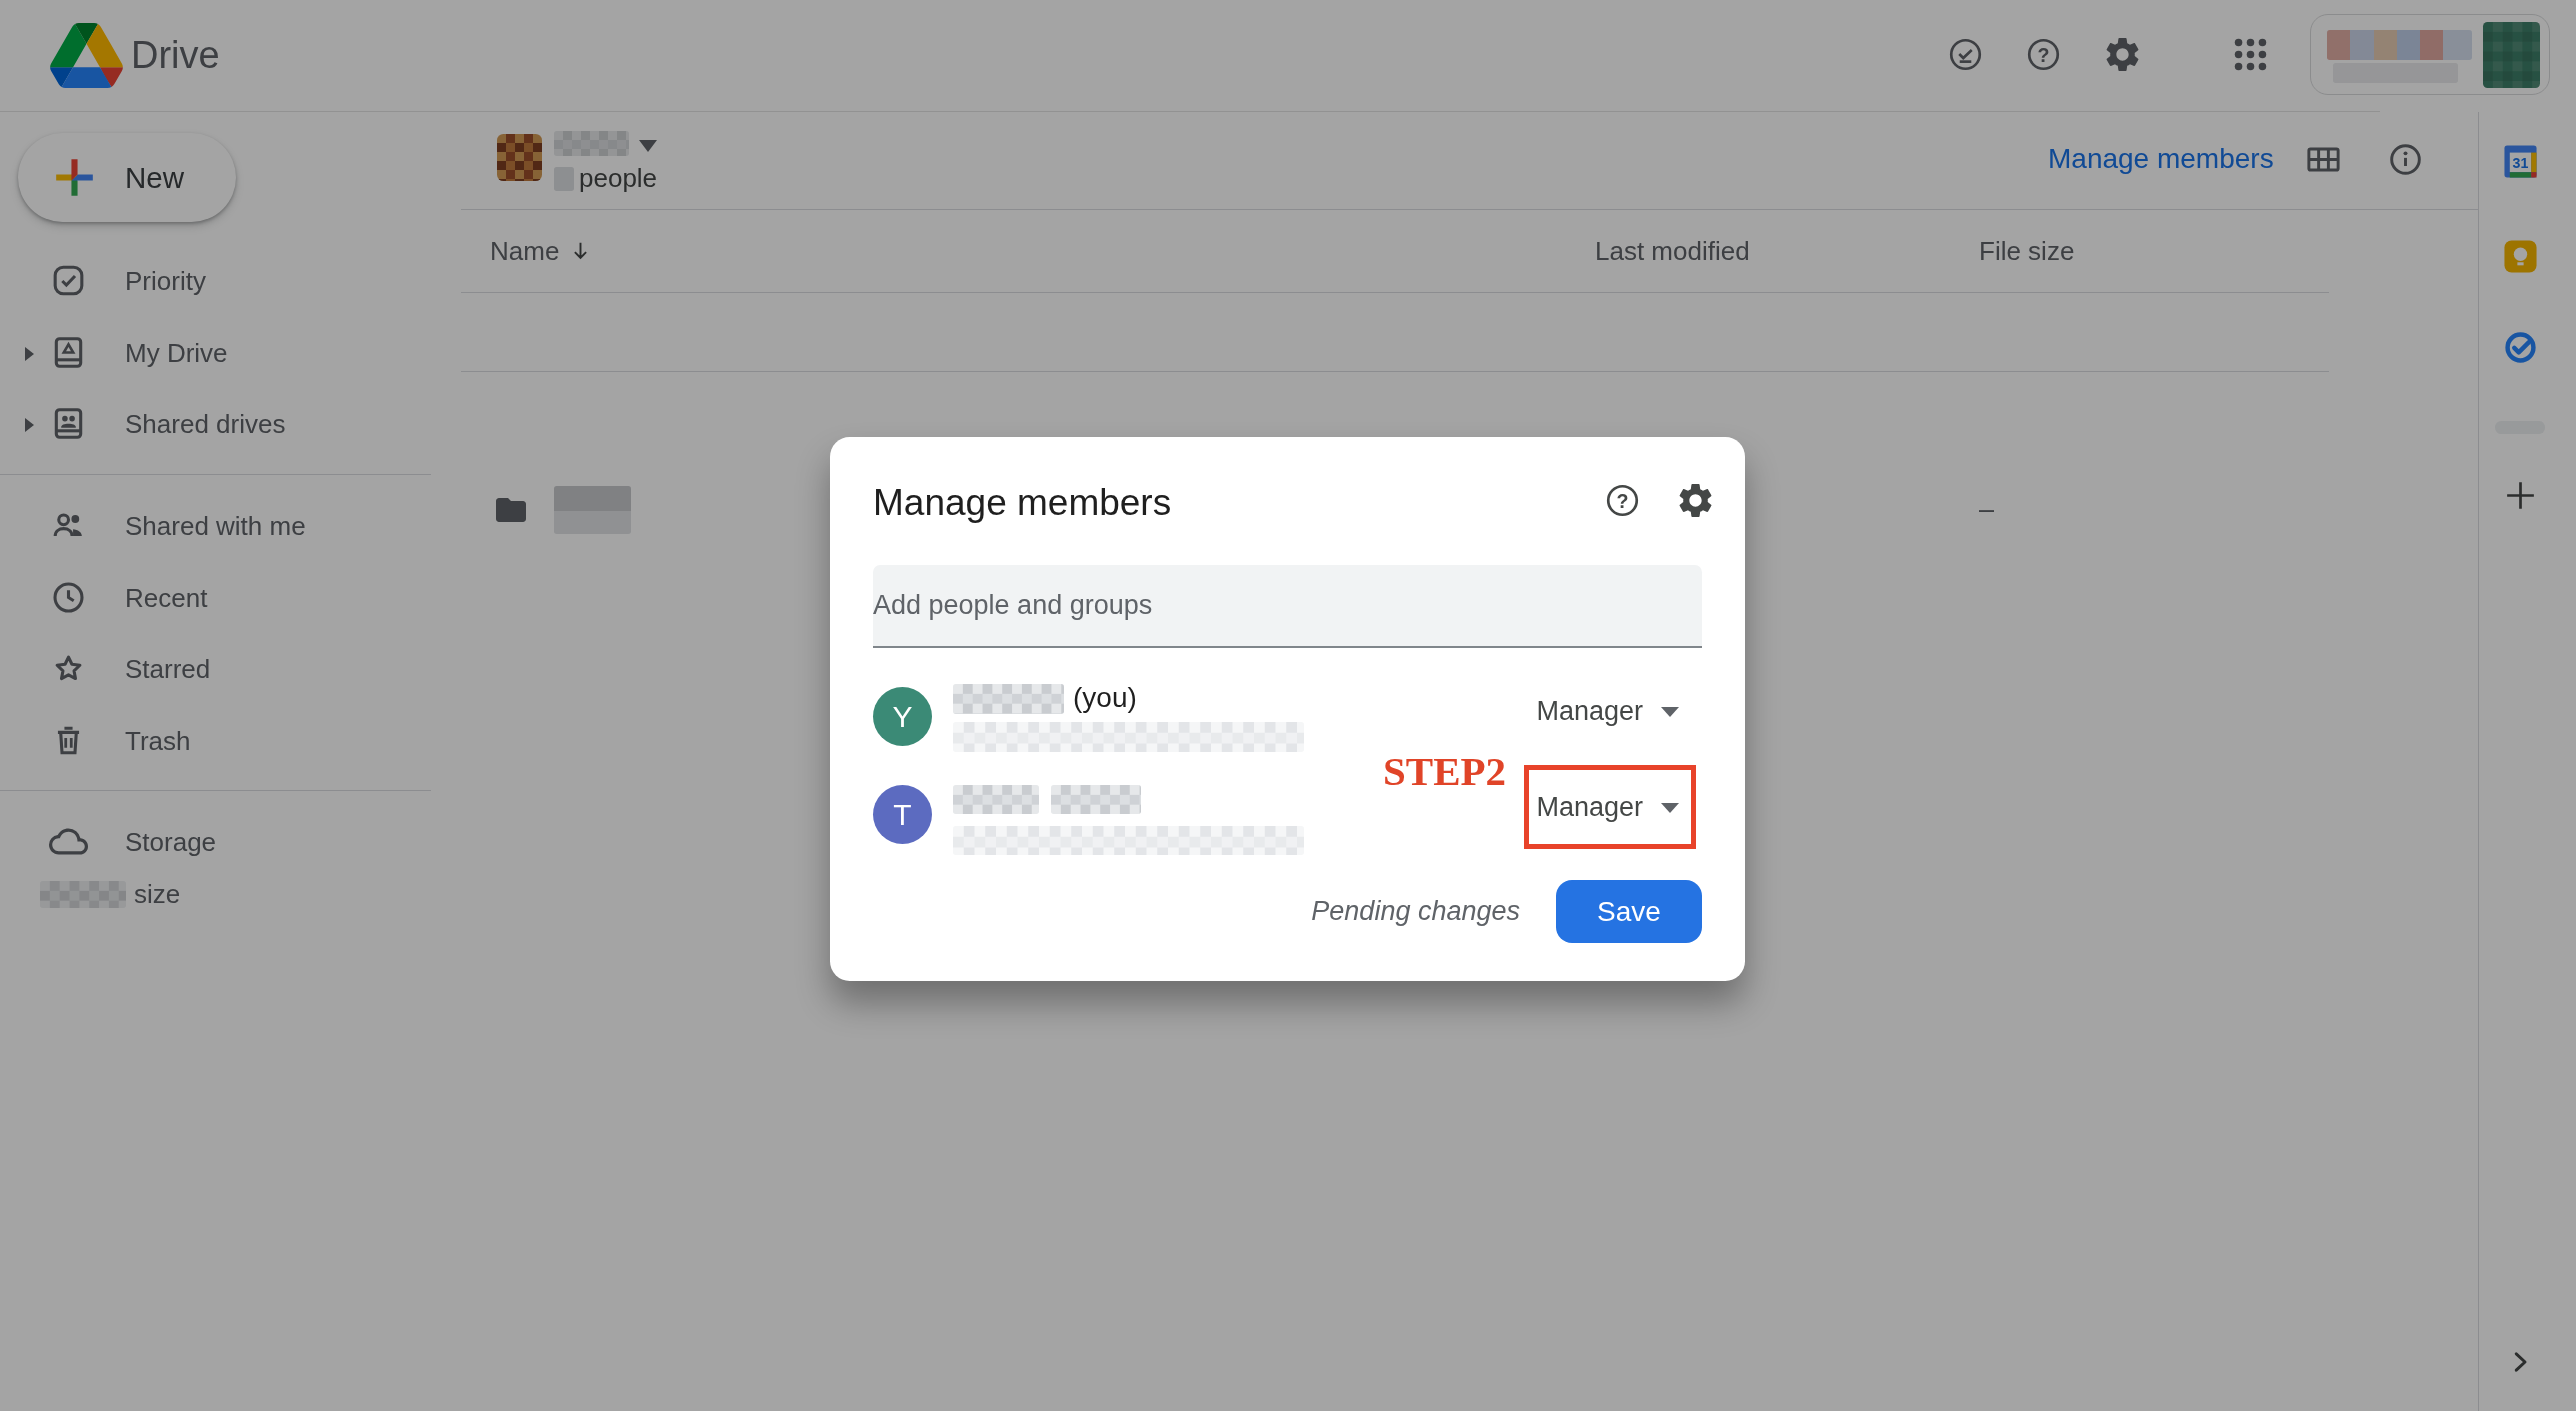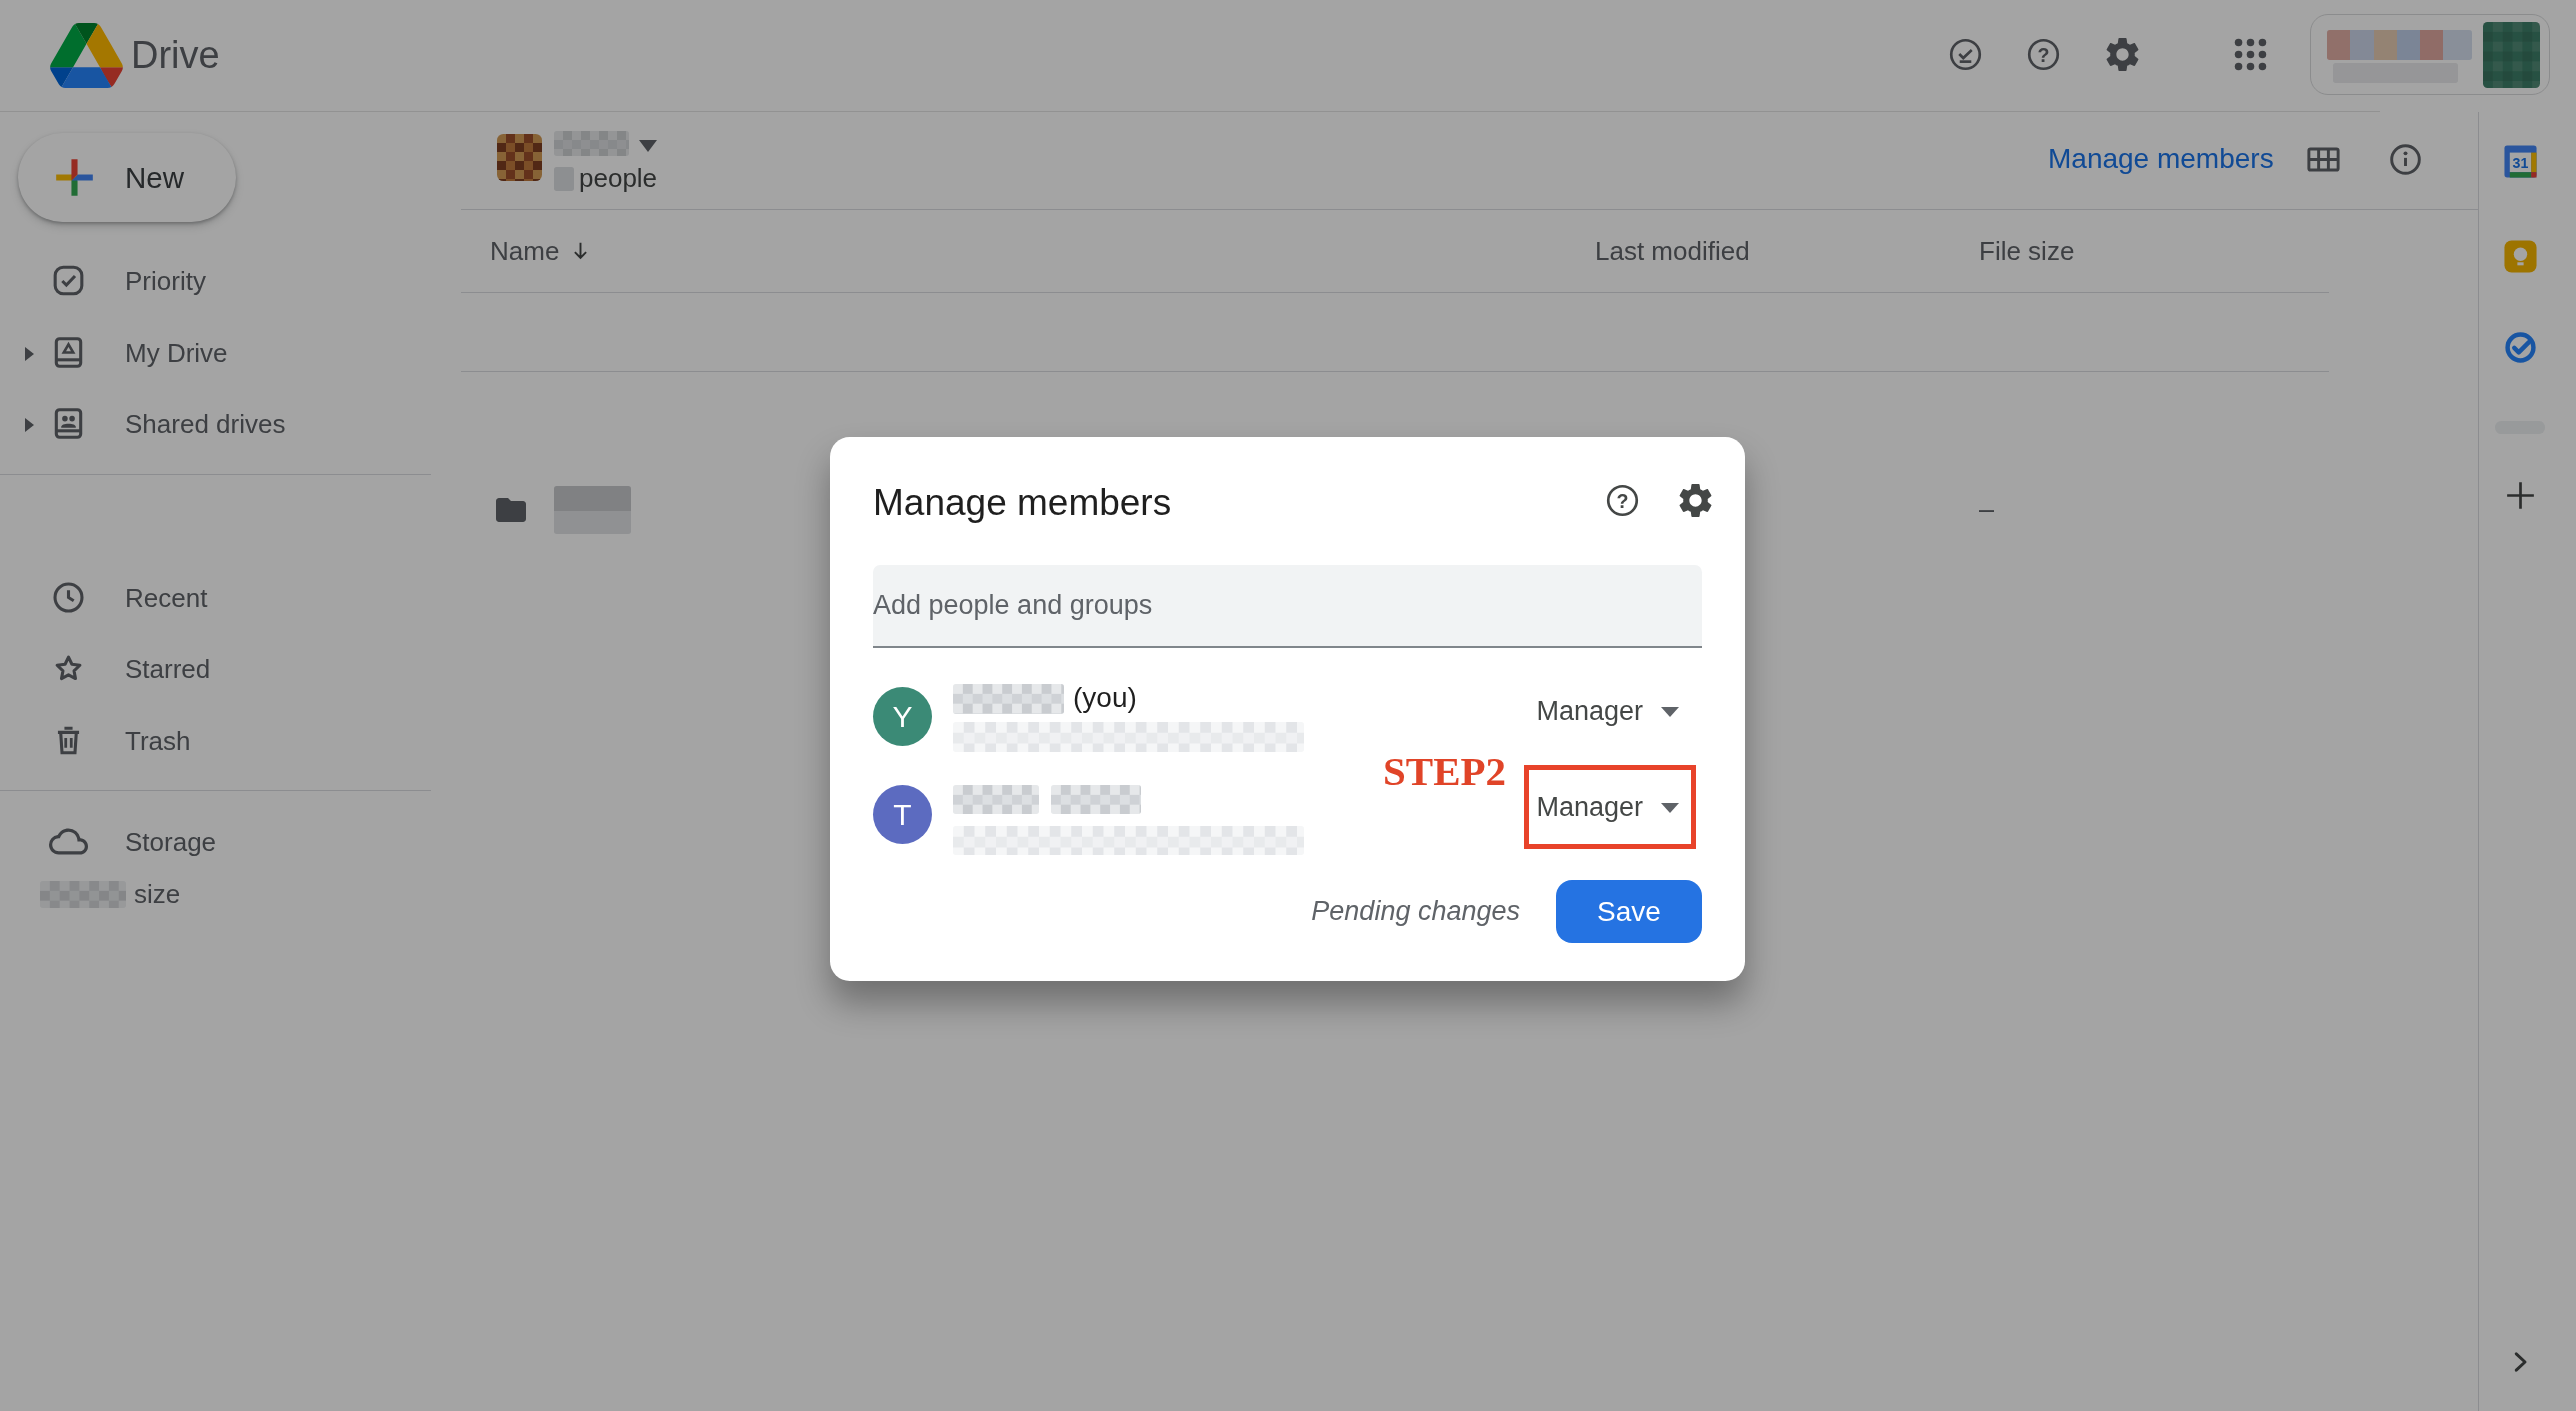--- a/index.html
+++ b/index.html
@@ -191,20 +191,29 @@
         <path d="M4.5 16.5h15" stroke="#5f6368" stroke-width="1.9"></path>
         <circle cx="9.8" cy="9" r="1.7" fill="#5f6368"></circle>
           <circle cx="14.2" cy="9" r="1.7" fill="#5f6368"></circle>
         <path d="M7.5 14.2c0-1.4 2-2.1 4.5-2.1s4.5.7 4.5 2.1v.4h-9z" fill="#5f6368"></path>
       </svg>
       <span class="lbl">Shared drives</span>
     </div>
 
     <div class="side-div" style="top:362px"></div>
 
+    <div class="nav-item" style="top:378px">
+      <svg class="ic" viewBox="0 0 24 24">
+        <circle cx="9" cy="8.5" r="3" fill="none" stroke="#5f6368" stroke-width="1.9"></circle>
+        <path d="M3.8 18.5c0-2.9 2.3-4.6 5.2-4.6s5.2 1.7 5.2 4.6" fill="none" stroke="#5f6368" stroke-width="1.9"></path>
+        <circle cx="16.2" cy="8" r="2.4" fill="#5f6368"></circle>
+        <path d="M14.8 14.3c3 .2 5.4 1.9 5.4 4.2h-5.4z" fill="#5f6368"></path>
+      </svg>
+      <span class="lbl">Shared with me</span>
+    </div>
 
     <div class="nav-item" style="top:450px">
       <svg class="ic" viewBox="0 0 24 24">
         <circle cx="12" cy="12" r="8.3" fill="none" stroke="#5f6368" stroke-width="1.9"></circle>
         <path d="M12 7.5V12l3.2 2" fill="none" stroke="#5f6368" stroke-width="1.9"></path>
       </svg>
       <span class="lbl">Recent</span>
     </div>
 
     <div class="nav-item" style="top:521px">

